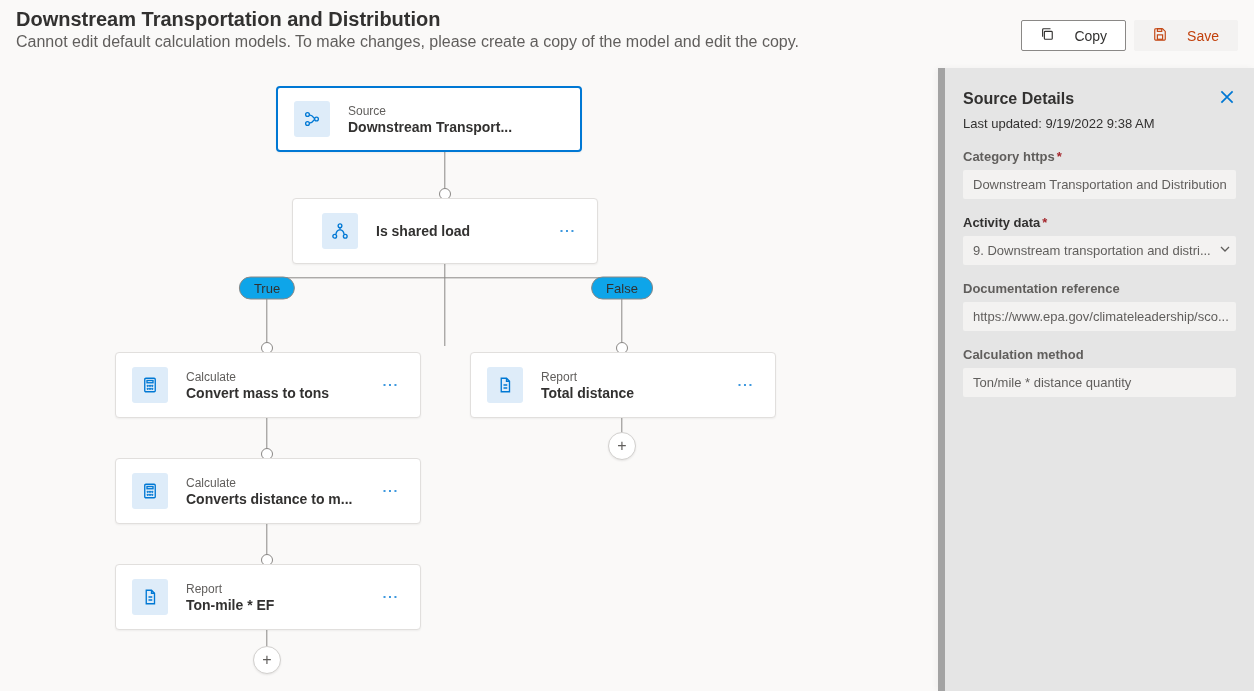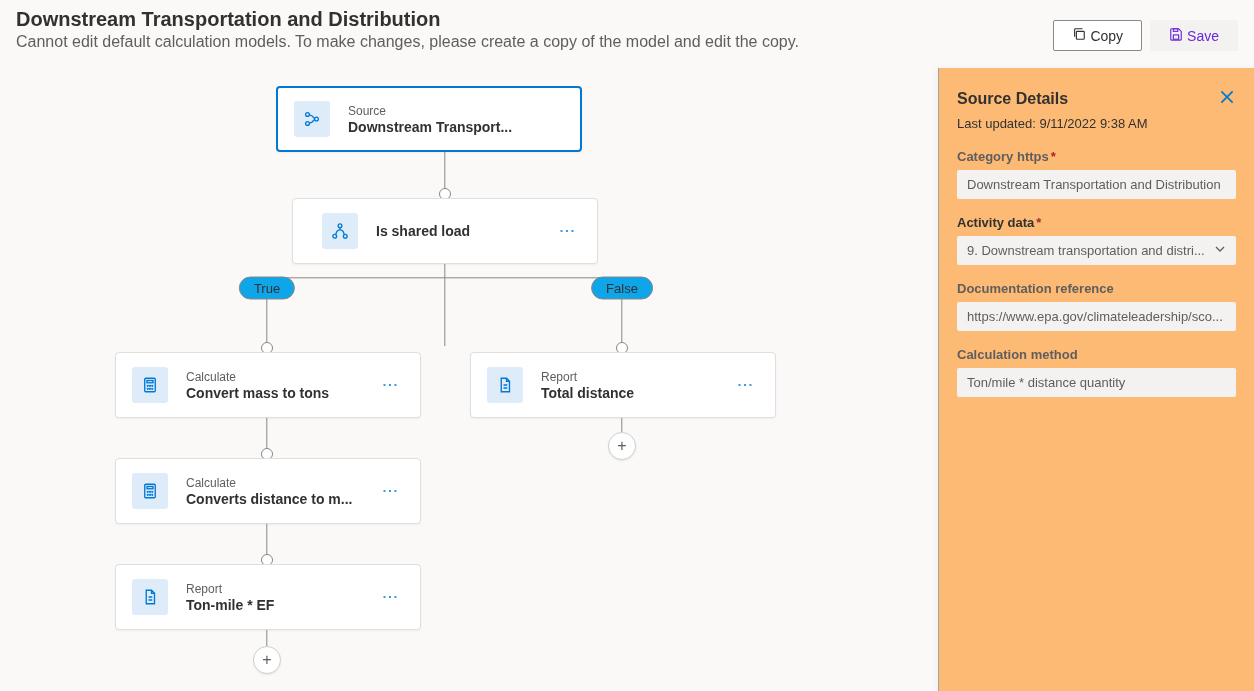--- a/index.html
+++ b/index.html
@@ -29,33 +29,33 @@
       color: #605e5c;
     }
     .header-buttons {
       display: flex;
       gap: 8px;
       margin-top: 12px;
     }
     .btn {
       display: flex;
       align-items: center;
-      gap: 4px;
+      gap: 20px;
       padding: 6px 18px;
       font-size: 14px;
       border-radius: 2px;
       cursor: pointer;
       background: white;
       border: 1px solid #8a8886;
       color: #323130;
     }
     .btn.disabled {
       background: #f3f2f1;
       border-color: #f3f2f1;
-      color: #6d28d9;
+      color: #c2410c;
       cursor: default;
     }
     .canvas {
       position: absolute;
       top: 60px;
       left: 0;
       right: 0;
       bottom: 0;
     }
     .node {
@@ -148,22 +148,22 @@
       cursor: pointer;
       box-shadow: 0 1px 2px rgba(0,0,0,0.08);
     }
     
     .details {
       position: absolute;
       top: 68px;
       right: 0;
       width: 316px;
       bottom: 0;
-      background: #fdba74;
-      border-left: 1px solid #a3a3a3;
+      background: #e5e5e5;
+      border-left: 7px solid #a3a3a3;
       padding: 20px 18px;
       box-shadow: -2px 0 6px rgba(0,0,0,0.04);
     }
     .details-head {
       display: flex;
       justify-content: space-between;
       align-items: center;
       margin-bottom: 6px;
     }
     .details-title {
@@ -371,21 +371,21 @@
 
 <div class="details">
   <div class="details-head">
     <div class="details-title">Source Details</div>
     <div class="close-x">
       <svg width="18" height="18" viewBox="0 0 16 16" stroke="currentColor" stroke-width="1.5">
           <path d="M3 3l10 10M13 3L3 13"></path>
         </svg>
     </div>
   </div>
-  <div class="details-updated">Last updated: 9/11/2022 9:38 AM</div>
+  <div class="details-updated">Last updated: 9/19/2022 9:38 AM</div>
 
   <div class="field">
     <div class="field-label"><span>Category https</span><span class="req">*</span></div>
     <div class="field-input">
         <span>Downstream Transportation and Distribution</span>
       </div>
   </div>
 
   <div class="field">
     <div class="field-label dark"><span>Activity data</span><span class="req">*</span></div>

